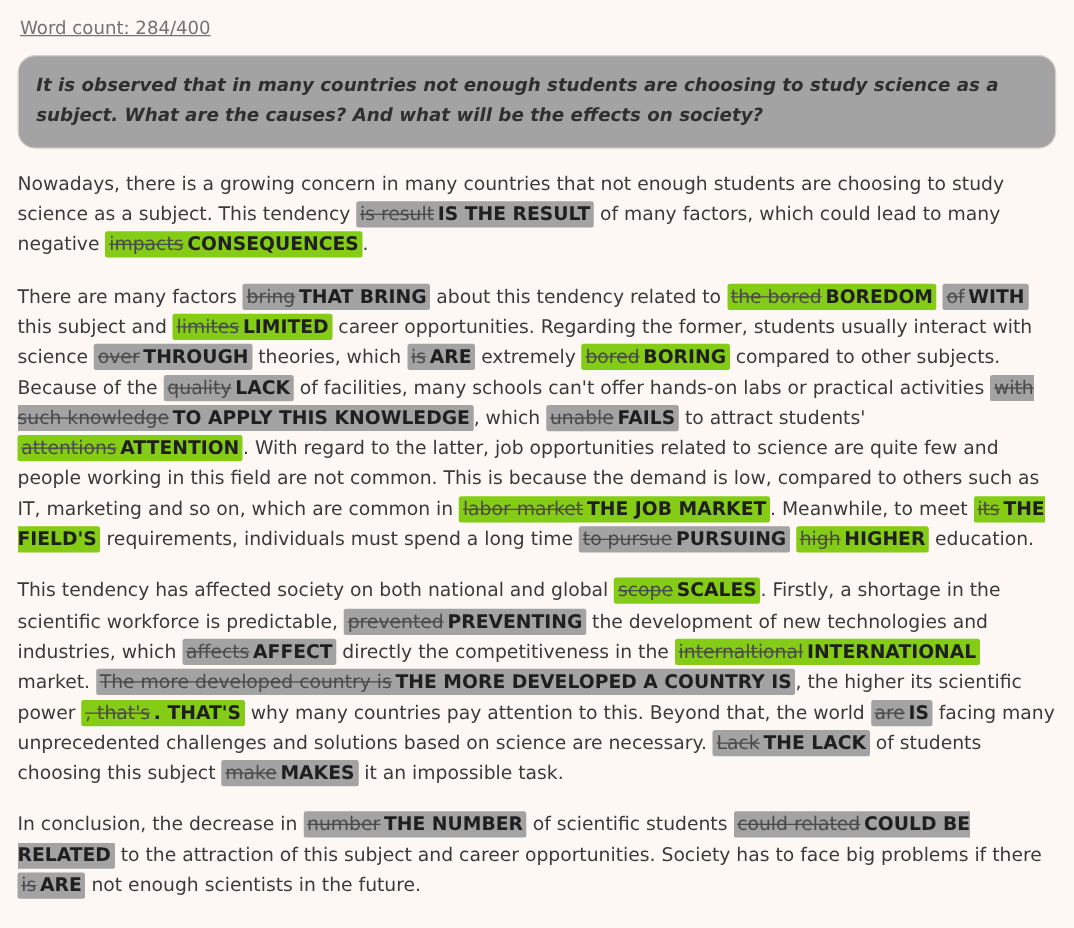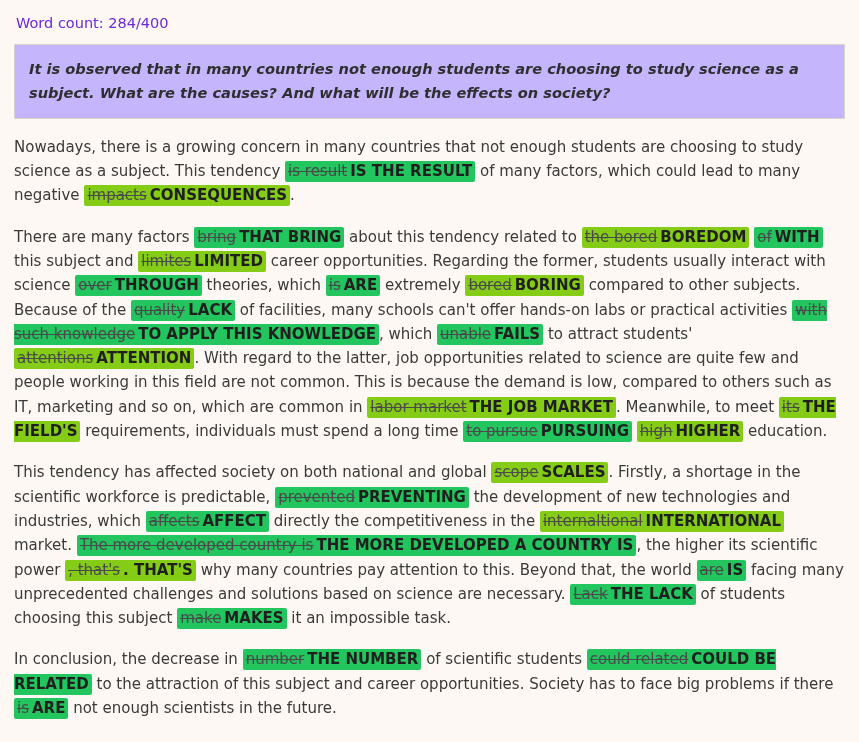--- a/index.html
+++ b/index.html
@@ -15,27 +15,28 @@
     font-size: 15px;
     line-height: 1.55;
   }
   .page {
     padding: 12px 14px 10px 14px;
     box-sizing: border-box;
     width: 859px;
   }
   .word-count {
     font-size: 14.5px;
-    color: #6d28d9;
+    color: #737373;
     margin: 0 0 10px 2px;
+    text-decoration: underline;
   }
   .prompt-box {
     border: 1px solid #d8d2c9;
-    background: #c4b5fd;
-    border-radius: 1px;
+    background: #a3a3a3;
+    border-radius: 14px;
     padding: 12px 14px 13px 14px;
     margin-bottom: 16px;
   }
   .prompt-box p {
     margin: 0;
     font-weight: bold;
     font-style: italic;
     font-size: 14.6px;
     line-height: 1.62;
     color: #2f2f2f;
@@ -46,21 +47,21 @@
     line-height: 1.62;
     color: #3a3a3a;
   }
   .essay p:last-child { margin-bottom: 0; }
 
   .corr {
     padding: 1px 3px 2px 3px;
     border-radius: 2px;
     white-space: normal;
   }
-  .corr.yellow { background: #22c55e; }
+  .corr.yellow { background: #a3a3a3; }
   .corr.green  { background: #84cc16; }
   .corr .old {
     text-decoration: line-through;
     color: #4a4a4a;
     font-weight: normal;
   }
   .corr .new {
     font-weight: bold;
     color: #1f1f1f;
     margin-left: 3px;

